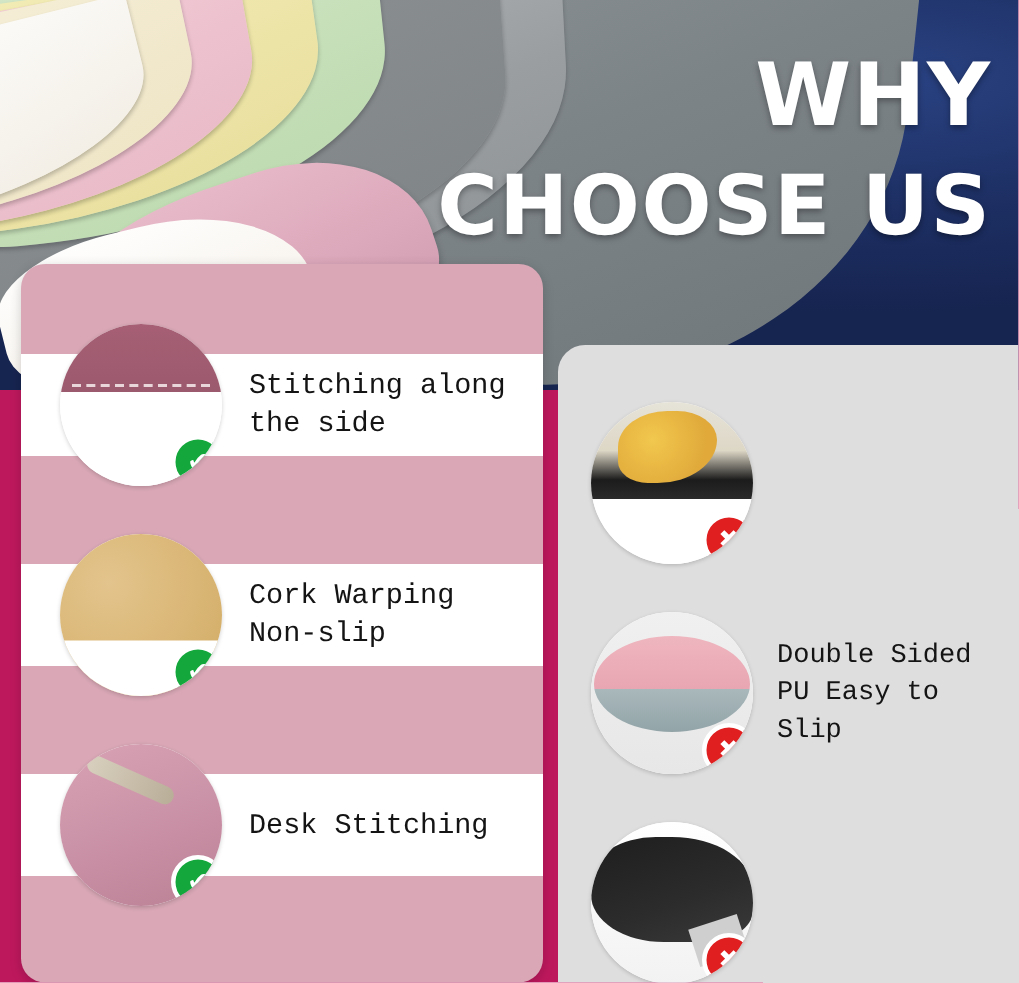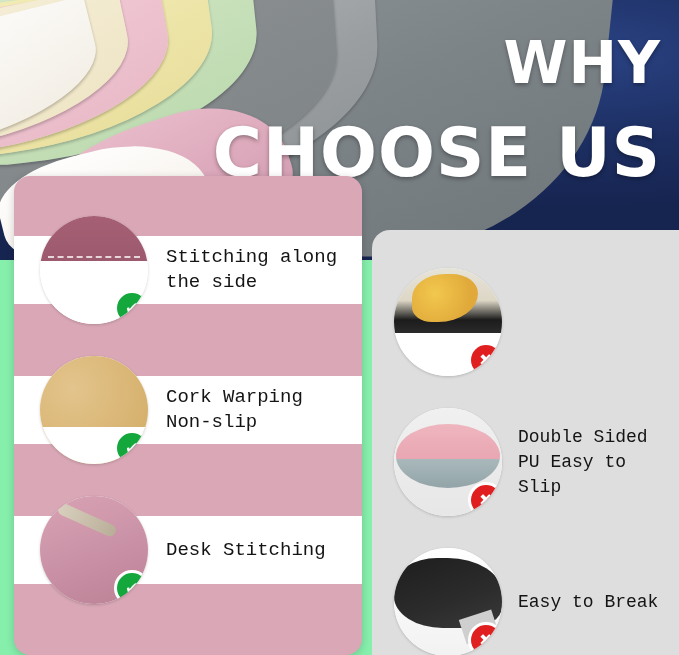--- a/index.html
+++ b/index.html
@@ -8,21 +8,21 @@
     background: #ffffff;
   }
   body {
     font-family: "Liberation Sans", sans-serif;
   }
   #page {
     position: relative;
     width: 679px;
     height: 655px;
     overflow: hidden;
-    background: #86efac;
+    background: #be185d;
   }
 
   
   .banner {
     position: absolute;
     left: 0; top: 0;
     width: 679px; height: 260px;
     overflow: hidden;
     background: #1b2c5e;
   }
@@ -124,22 +124,22 @@
     font-family: "DejaVu Sans", sans-serif;
     text-shadow: 0 2px 4px rgba(0,0,0,0.35);
     white-space: nowrap;
   }
   .headline-1 {
     top: 34px;
     font-size: 58px;
     line-height: 58px;
   }
   .headline-2 {
-    top: 124px;
-    font-size: 67px;
+    top: 108px;
+    font-size: 55px;
     line-height: 58px;
     text-align: right;
   }
 
   
   .compare {
     position: absolute;
     left: 0; top: 168px;
     width: 679px; height: 487px;
   }
@@ -379,17 +379,16 @@
       </div>
       <div class="row-label">Double Sided
 PU Easy to Slip</div>
     </div>
 
     <div class="cons-row" style="top:370px;">
       <div class="thumb">
         <div class="thumb-inner art-break"></div>
         <div class="badge badge-no">✖</div>
       </div>
-      <div class="row-label">Easy to Break</div>
     </div>
 
   </div>
 </div>
 
 </body></html>

